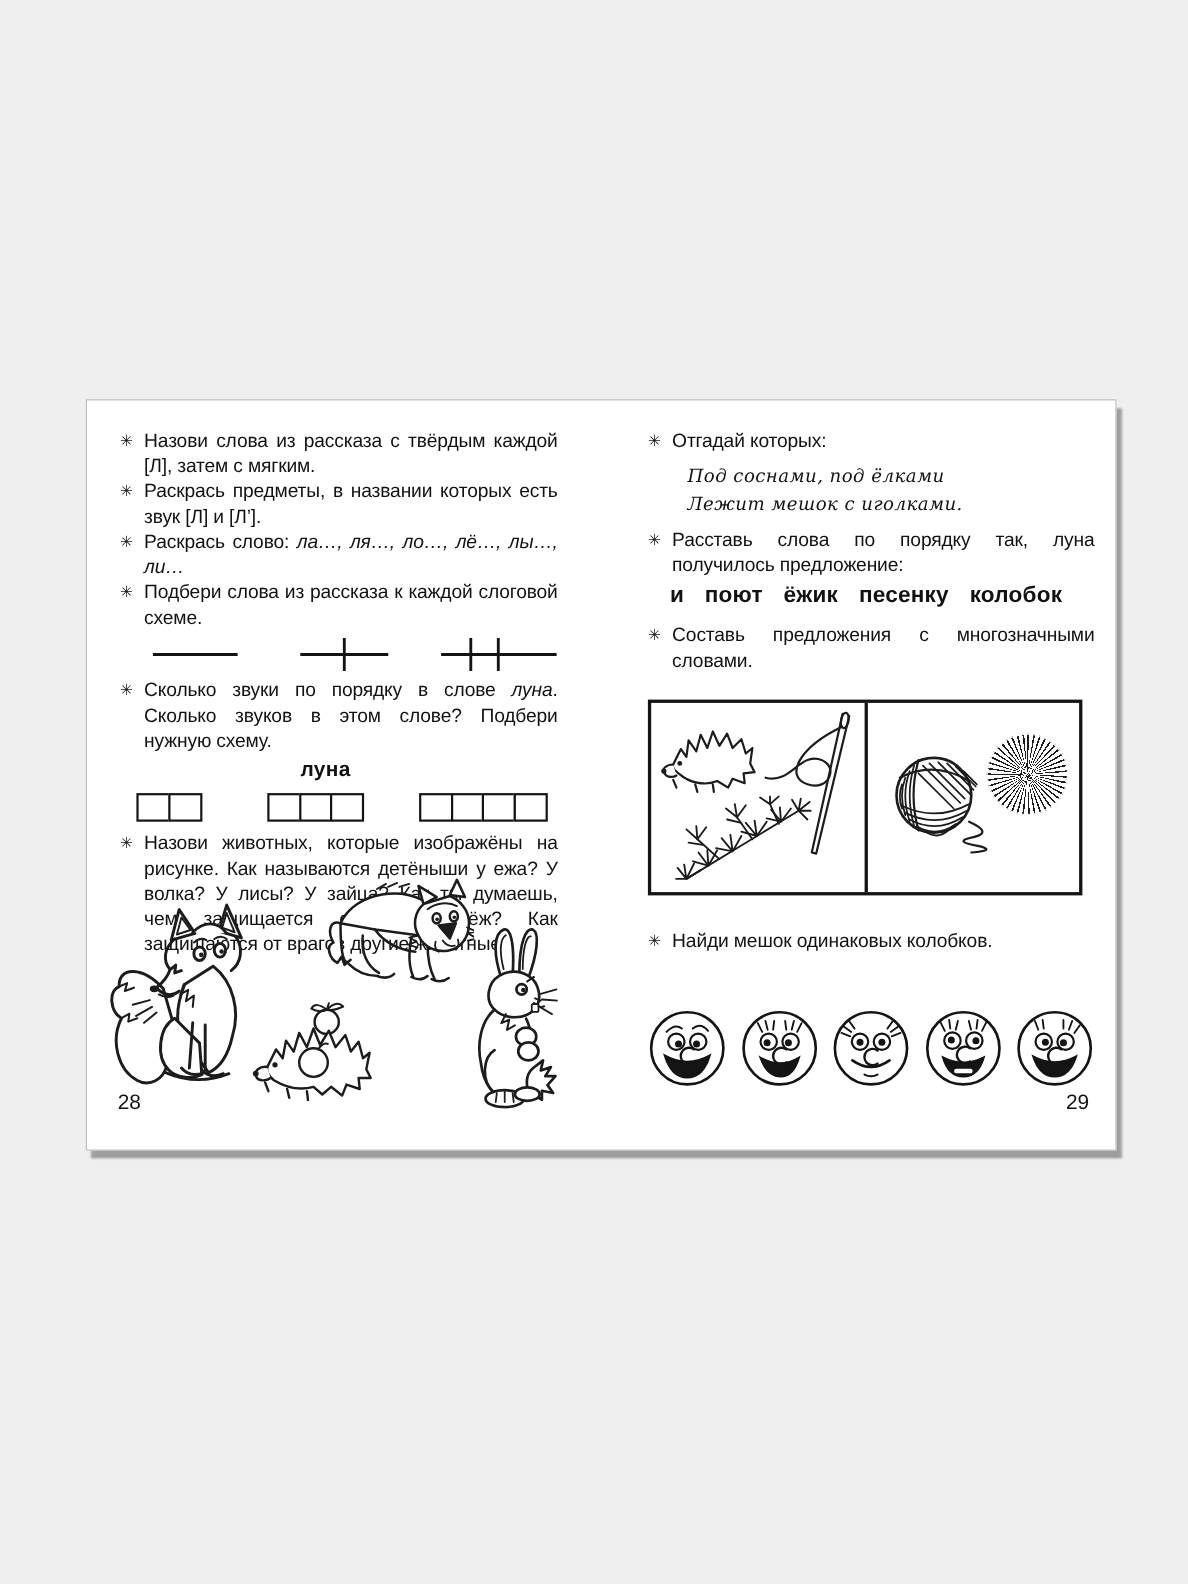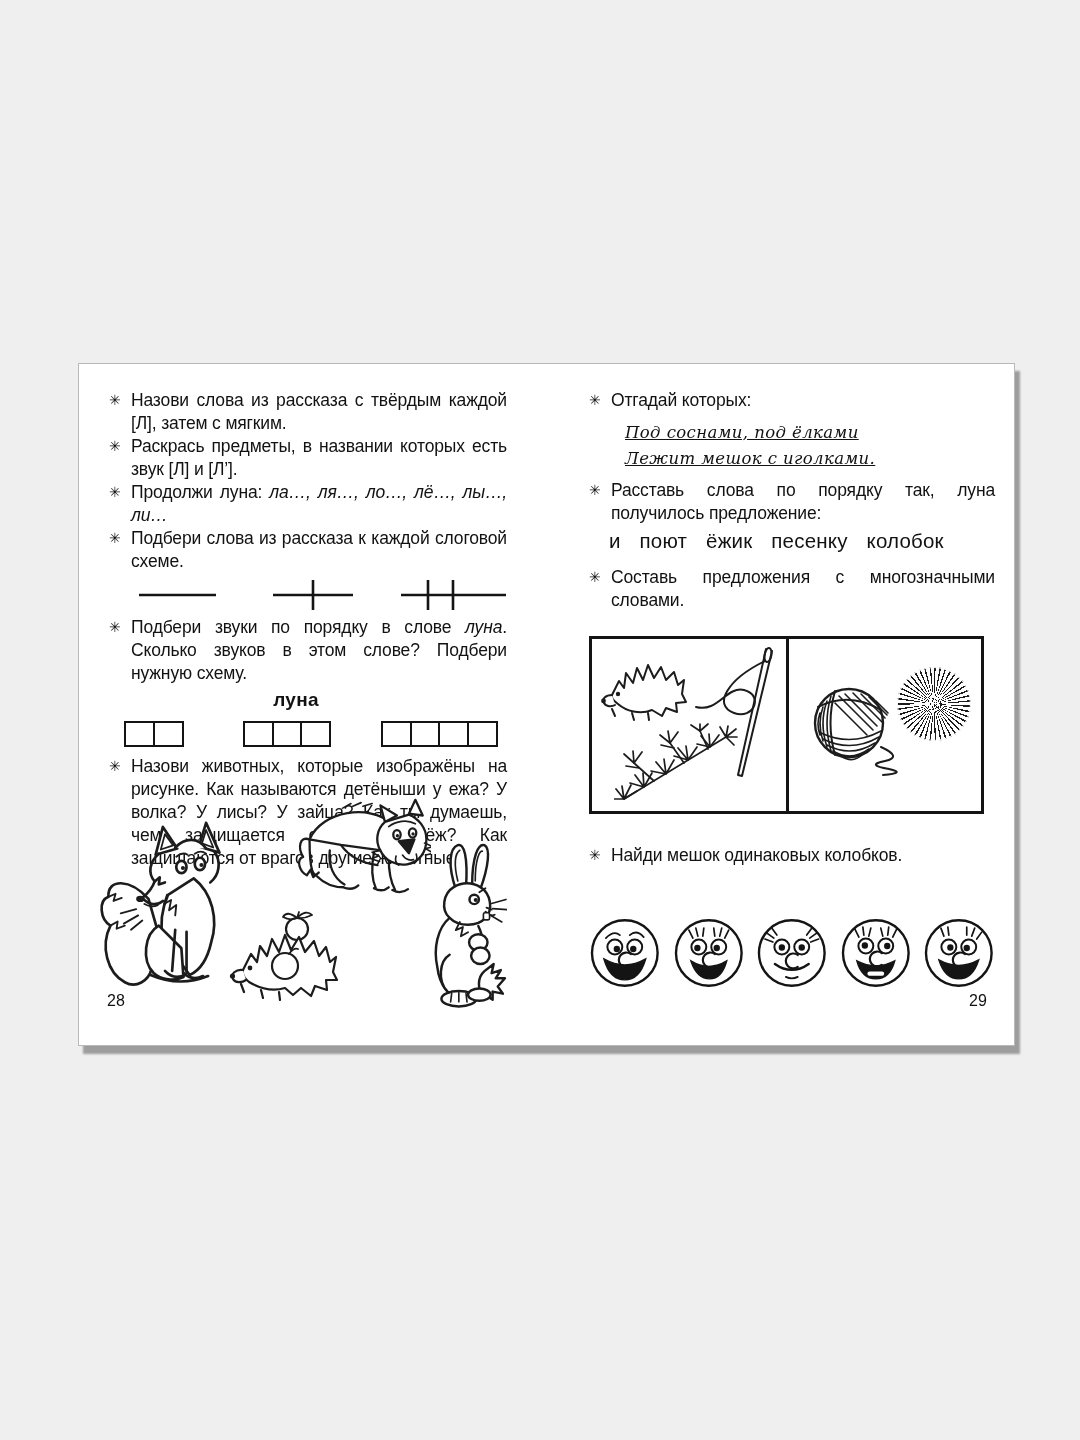--- a/index.html
+++ b/index.html
@@ -25,27 +25,27 @@
   .pad-top{margin-top:25px;}
 
   
   .schemes-row{margin:4px 0 0 0;}
   .word-label{font-weight:bold;font-size:19px;text-align:center;width:374px;margin-top:4px;letter-spacing:0.3px;}
   .boxes-row{position:relative;height:28px;margin-top:10px;}
   .scheme-box{position:absolute;top:0;display:flex;}
   .scheme-box .cell{width:27px;height:22px;border:2.5px solid #141414;margin-left:-2.5px;background:#fff;}
   .scheme-box .cell:first-child{margin-left:0;}
   .animals{position:absolute;left:20px;top:430px;}
-  .pagenum{position:absolute;font-size:16px;color:#121212;}
+  .pagenum{position:absolute;font-size:19px;color:#121212;}
   .pagenum-left{left:28px;top:628px;}
   .pagenum-right{left:890px;top:628px;}
 
   
-  .riddle{margin:8px 0 0 36px;font-family:"DejaVu Serif", serif;font-style:italic;font-size:16.5px;line-height:26px;letter-spacing:0.4px;text-decoration:underline;}
-  .scramble{margin-top:3px;margin-left:20px;font-weight:normal;font-size:20.5px;line-height:26px;word-spacing:13px;letter-spacing:0.2px;}
+  .riddle{margin:8px 0 0 36px;font-family:"DejaVu Serif", serif;font-style:italic;font-size:16.5px;line-height:26px;letter-spacing:0.4px;}
+  .scramble{margin-top:3px;margin-left:20px;font-weight:bold;font-size:20.5px;line-height:26px;word-spacing:13px;letter-spacing:0.2px;}
   .panel{
     margin-top:24px;width:389px;height:172px;border:3px solid #141414;
     display:flex;background:#fff;
   }
   .panel-cell{position:relative;}
   .panel-cell.left{width:194px;border-right:3px solid #141414;}
   .panel-cell.right{flex:1;}
   .abs{position:absolute;}
   .pompom{
     width:74px;height:74px;border-radius:50%;
@@ -69,39 +69,39 @@
       <span class="task-text">Назови слова из рассказа с твёрдым каждой [Л], затем с мягким.</span>
     </div>
 
     <div class="task">
       <span class="bullet">✳</span>
       <span class="task-text">Раскрась предметы, в названии которых есть звук [Л] и [Л’].</span>
     </div>
 
     <div class="task">
       <span class="bullet">✳</span>
-      <span class="task-text"><span>Продолжи луна: </span><span class="em">ла…, ля…, ло…, лё…, лы…, ли…</span></span>
+      <span class="task-text"><span>Раскрась слово: </span><span class="em">ла…, ля…, ло…, лё…, лы…, ли…</span></span>
     </div>
 
     <div class="task">
       <span class="bullet">✳</span>
       <span class="task-text">Подбери слова из рассказа к каждой слоговой схеме.</span>
     </div>
 
     <svg class="schemes-row" width="400" height="34" viewBox="0 0 400 34">
       <g stroke="#141414" stroke-width="2.6" fill="none">
         <path d="M30,18 H107"></path>
         <path d="M164,18 H244 M204,3 V33"></path>
         <path d="M292,18 H397 M319,3 V33 M344,3 V33"></path>
       </g>
     </svg>
 
     <div class="task mt5">
       <span class="bullet">✳</span>
-      <span class="task-text"><span>Подбери звуки по порядку в слове </span><span class="em">луна</span><span>. Сколько звуков в этом слове? Подбери нужную схему.</span></span>
+      <span class="task-text"><span>Сколько звуки по порядку в слове </span><span class="em">луна</span><span>. Сколько звуков в этом слове? Подбери нужную схему.</span></span>
     </div>
 
     <div class="word-label">луна</div>
 
     <div class="boxes-row">
       <div class="scheme-box" style="left:15px;">
         <div class="cell"></div>
           <div class="cell"></div>
       </div>
       <div class="scheme-box" style="left:134px;">

